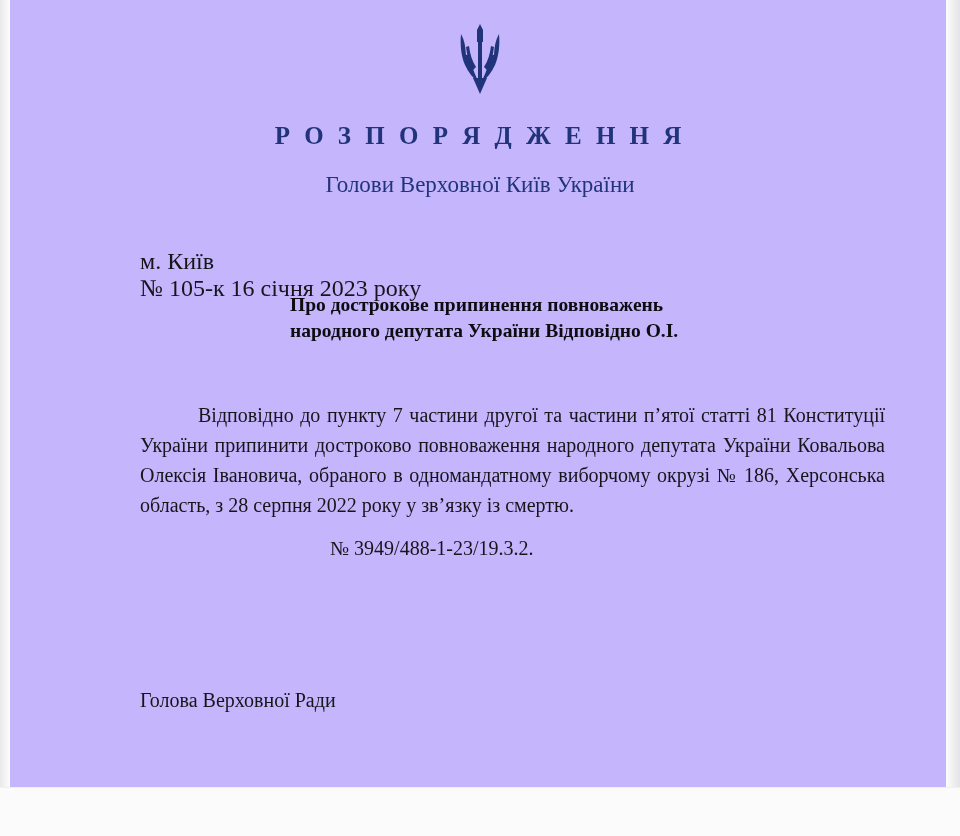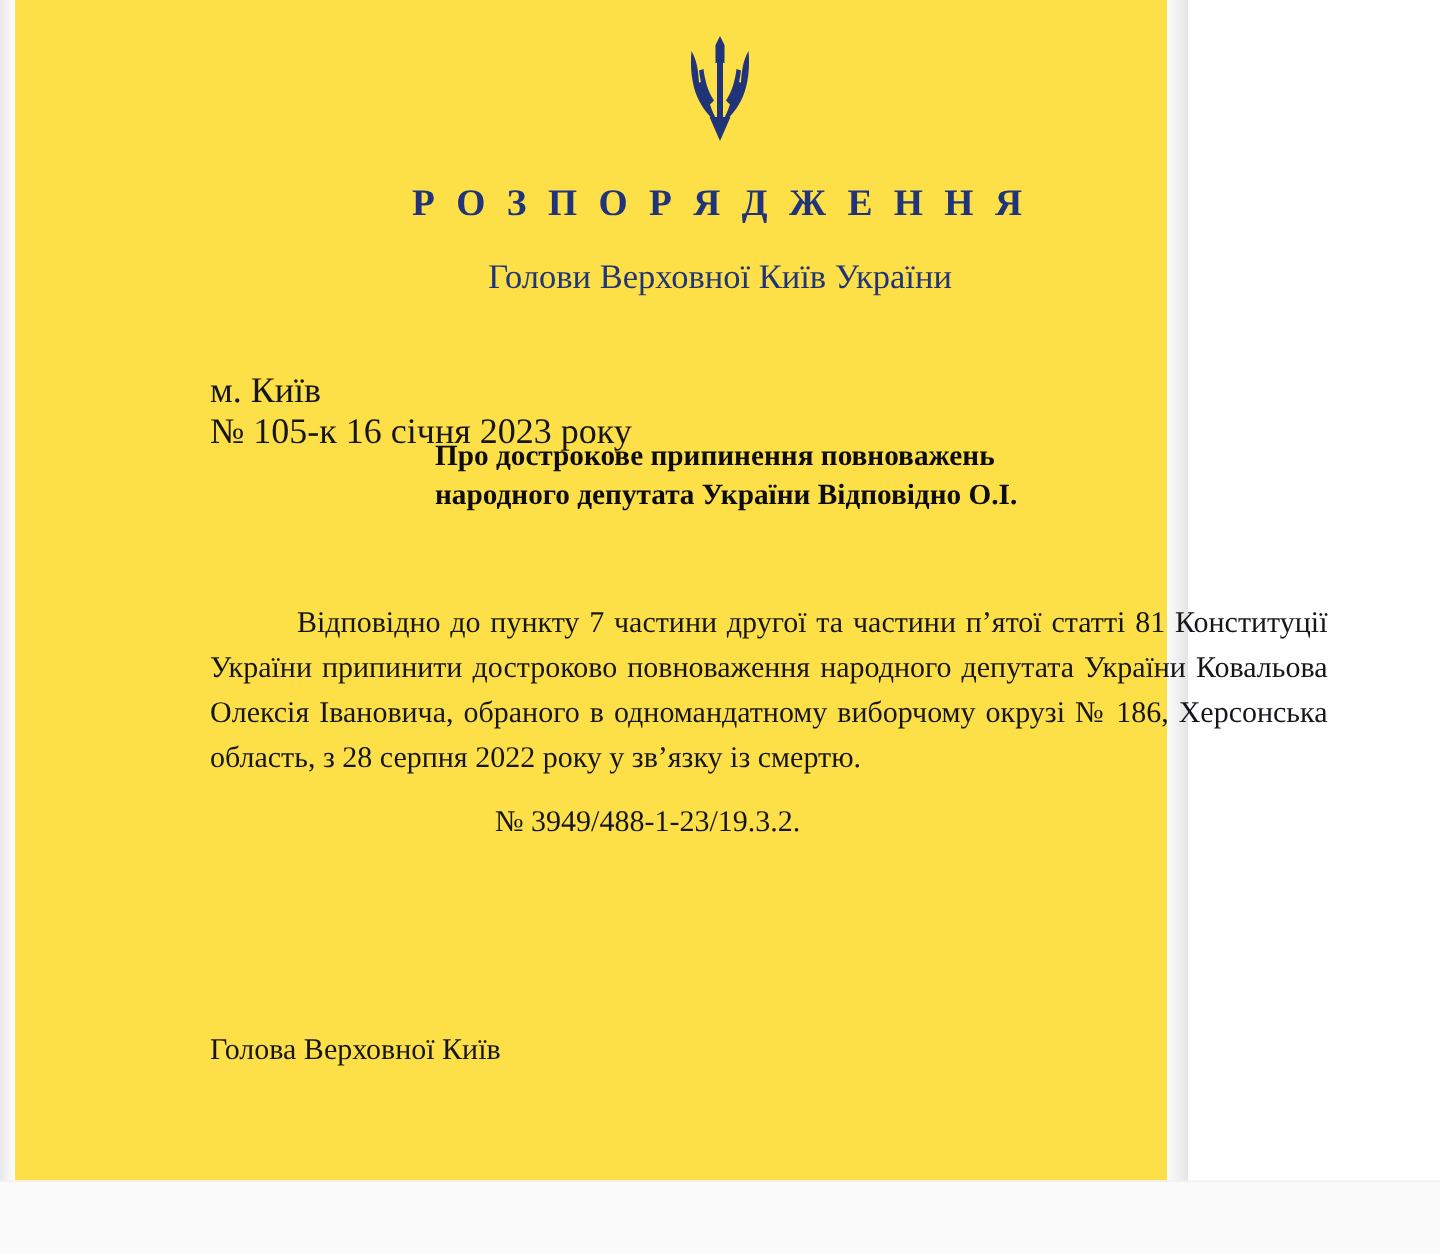--- a/index.html
+++ b/index.html
@@ -9,23 +9,23 @@
   }
   body {
     width: 960px;
     height: 836px;
     overflow: hidden;
     font-family: "Liberation Serif", "DejaVu Serif", serif;
     color: #1a1a1a;
   }
   .page {
     position: relative;
-    width: 792px;
+    width: 960px;
     height: 836px;
-    background: #fde047;
+    background: #c4b5fd;
     box-sizing: border-box;
     padding-left: 36px;
   }
   
   .edge-left {
     position: absolute;
     left: 0; top: 0;
     width: 10px; height: 836px;
     background: linear-gradient(to right, #e9e9ea, #fdfdfd);
     pointer-events: none;
@@ -196,18 +196,18 @@
 
   <div class="body-text">Відповідно до пункту 7 частини другої та частини п’ятої статті 81 Конституції України припинити достроково повноваження народного депутата України Ковальова Олексія Івановича, обраного в одномандатному виборчому окрузі № 186, Херсонська область, з 28 серпня 2022 року у зв’язку із смертю.</div>
 
   <div class="basis">
     <div class="basis-row">
     </div>
     <div class="basis-second">№ 3949/488-1-23/19.3.2.</div>
   </div>
 
   <div class="signature">
-    <div class="sig-line-1">Голова Верховної Київ</div>
+    <div class="sig-line-1">Голова Верховної Ради</div>
   </div>
 
   <div class="bottom-band"></div>
 
 </div>
 
 </body></html>

